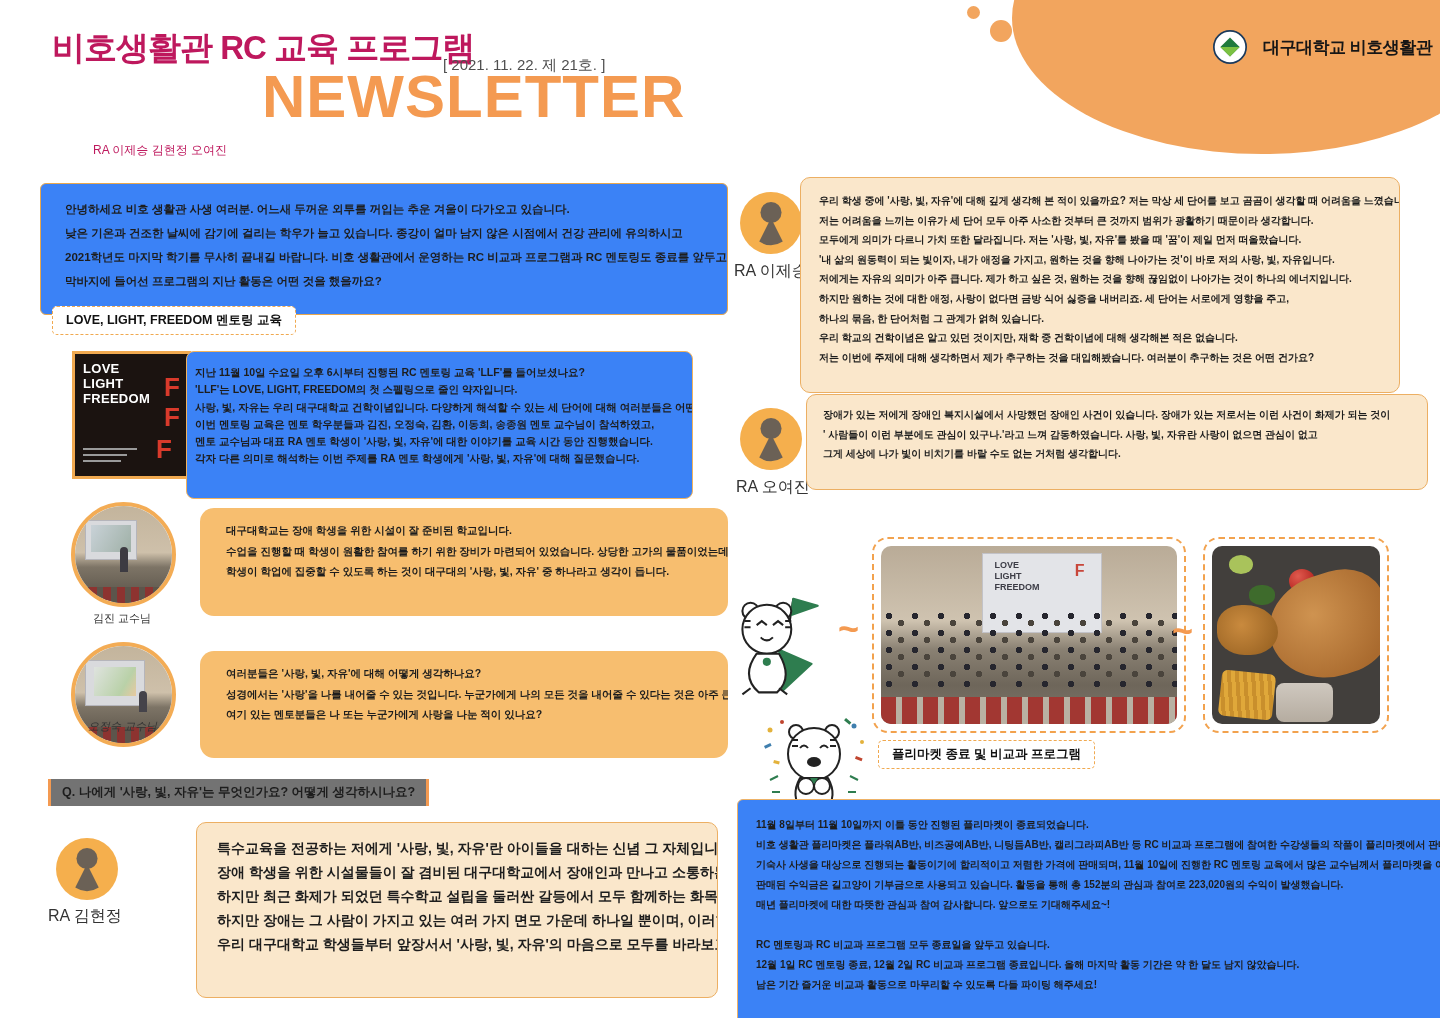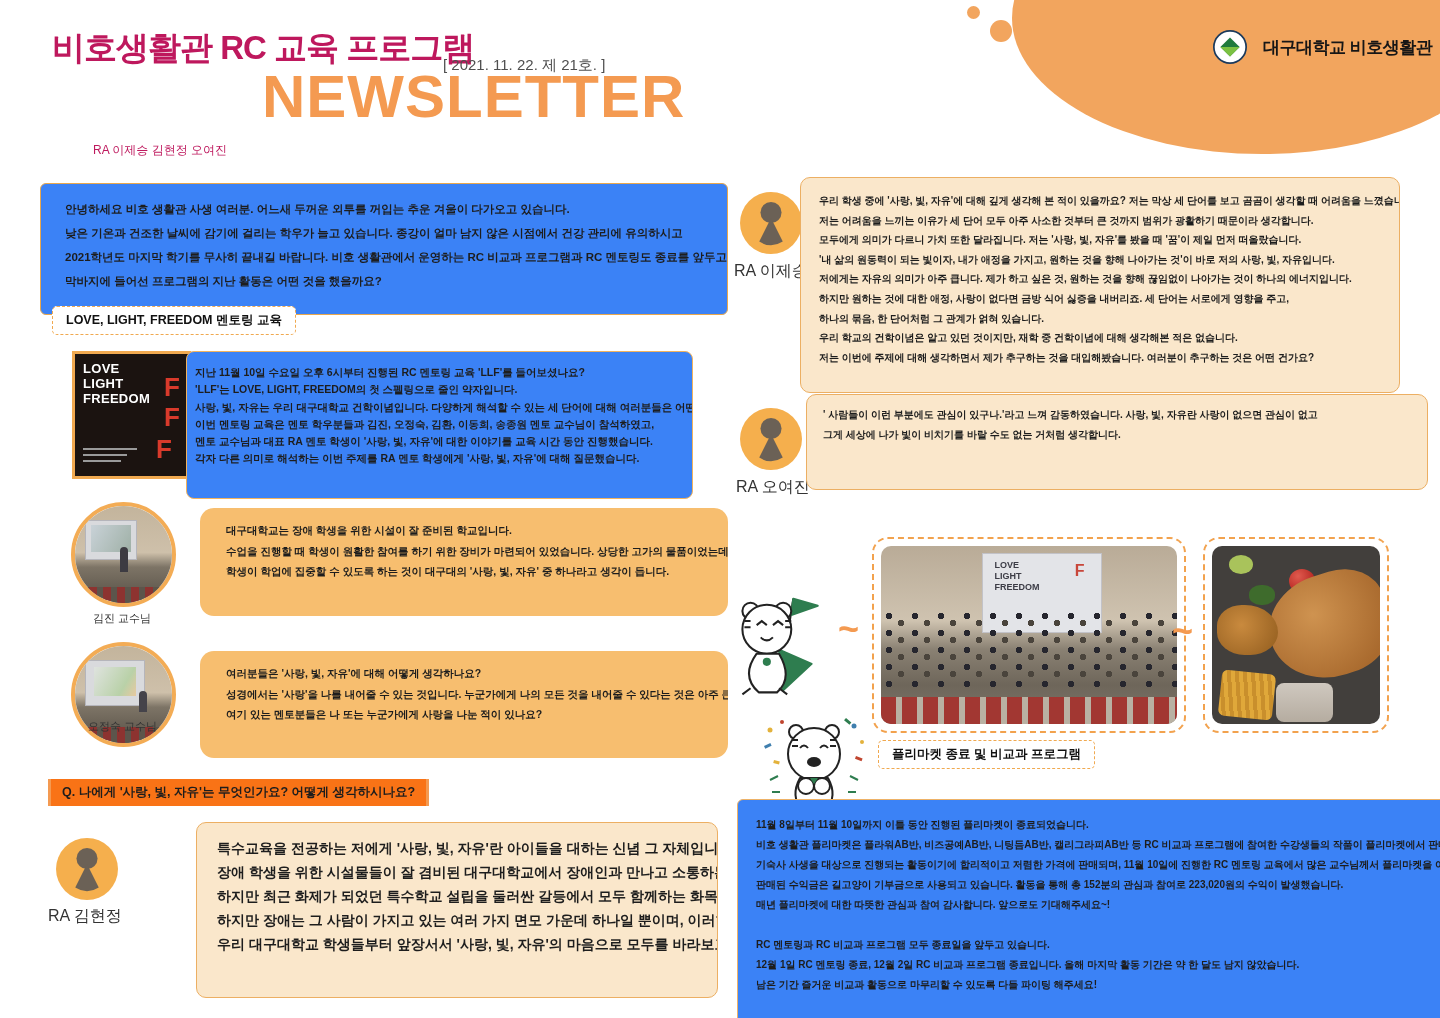--- a/index.html
+++ b/index.html
@@ -65,21 +65,21 @@
                  font-size:10.5px;font-weight:700;line-height:20.5px;overflow:hidden;}
   .bubble-orange::before{content:"";position:absolute;left:0;top:0;}
   .tail{position:absolute;width:0;height:0;border-top:9px solid transparent;
         border-bottom:9px solid transparent;border-right:17px solid #F7BE6F;left:-15px;}
   .b-kim{left:200px;top:508px;width:476px;height:84px;}
   .b-oh{left:200px;top:651px;width:476px;height:83px;}
 
   
   .q-heading{position:absolute;left:48px;top:779px;border-left:3px solid #F49A51;
              border-right:3px solid #F49A51;padding:5px 11px;font-size:12.5px;font-weight:800;
-             white-space:nowrap;background:#f97316;}
+             white-space:nowrap;background:#737373;}
   .avatar{position:absolute;width:62px;height:62px;border-radius:50%;background:#F5AF4D;overflow:hidden;}
   .avatar svg{width:100%;height:100%;display:block;}
   .ra-label{position:absolute;font-size:16px;color:#333;white-space:nowrap;text-align:right;}
   .bubble-cream{position:absolute;background:#FAE7CB;border:1px solid #ECAF63;border-radius:10px;
                 overflow:hidden;font-weight:700;color:#1d1d1d;}
   .tail-cream{position:absolute;width:0;height:0;border-top:9px solid transparent;
         border-bottom:9px solid transparent;border-right:17px solid #FAE7CB;left:-15px;}
   .b-rakim{left:196px;top:822px;width:480px;height:148px;padding:13px 20px;
            font-size:14px;line-height:24px;}
   .b-ralee{left:800px;top:177px;width:562px;height:188px;padding:13px 18px;
@@ -210,21 +210,21 @@
 
   <div class="photo-circle p-oh">
     <div class="lect">
       <div class="l-screen" style="width:60%;height:46%;">
         <div class="l-img2"></div>
       </div>
       <div class="l-person2"></div>
       <div class="l-chairs"></div>
     </div>
   </div>
-  <div class="photo-label" style="left:88px;top:719px;">오정숙 교수님</div>
+  <div class="photo-label" style="left:88px;top:719px;font-style:italic;">오정숙 교수님</div>
   <div class="bubble-orange b-oh">
     <span class="tail" style="top:32px;"></span>
     <div>
         <div class="line">여러분들은 '사랑, 빛, 자유'에 대해 어떻게 생각하나요?</div>
         <div class="line">성경에서는 '사랑'을 나를 내어줄 수 있는 것입니다. 누군가에게 나의 모든 것을 내어줄 수 있다는 것은 아주 큰 의미입니다.</div>
         <div class="line">여기 있는 멘토분들은 나 또는 누군가에게 사랑을 나눈 적이 있나요?</div>
       </div>
   </div>
 
   <div class="q-heading">Q. 나에게 '사랑, 빛, 자유'는 무엇인가요? 어떻게 생각하시나요?</div>
@@ -272,20 +272,21 @@
   <div class="avatar av-raoh">
     <svg viewBox="0 0 100 100">
       <circle cx="50" cy="33" r="17" fill="#6b6156"></circle>
       <path d="M50 42 L31 80 Q50 92 69 80 Z" fill="#6b6156"></path>
     </svg>
   </div>
   <div class="ra-label" style="left:736px;top:477px;">RA 오여진</div>
   <div class="bubble-cream b-raoh">
     <span class="tail-cream" style="top:28px;"></span>
     <div>
+        <div class="line">장애가 있는 저에게 장애인 복지시설에서 사망했던 장애인 사건이 있습니다. 장애가 있는 저로서는 이런 사건이 화제가 되는 것이</div>
         <div class="line">' 사람들이 이런 부분에도 관심이 있구나.'라고 느껴 감동하였습니다. 사랑, 빛, 자유란 사랑이 없으면 관심이 없고</div>
         <div class="line">그게 세상에 나가 빛이 비치기를 바랄 수도 없는 거처럼 생각합니다.</div>
       </div>
   </div>
 
   <div class="tiger tiger-flag">
     <svg viewBox="0 0 110 105">
       <g stroke="#222" stroke-width="2" fill="#ffffff" stroke-linejoin="round">
         <line x1="72" y1="8" x2="66" y2="46"></line>
         <path d="M72 8 L96 15 L70 24 Z" fill="#2e7d4f" stroke="#2e7d4f"></path>

